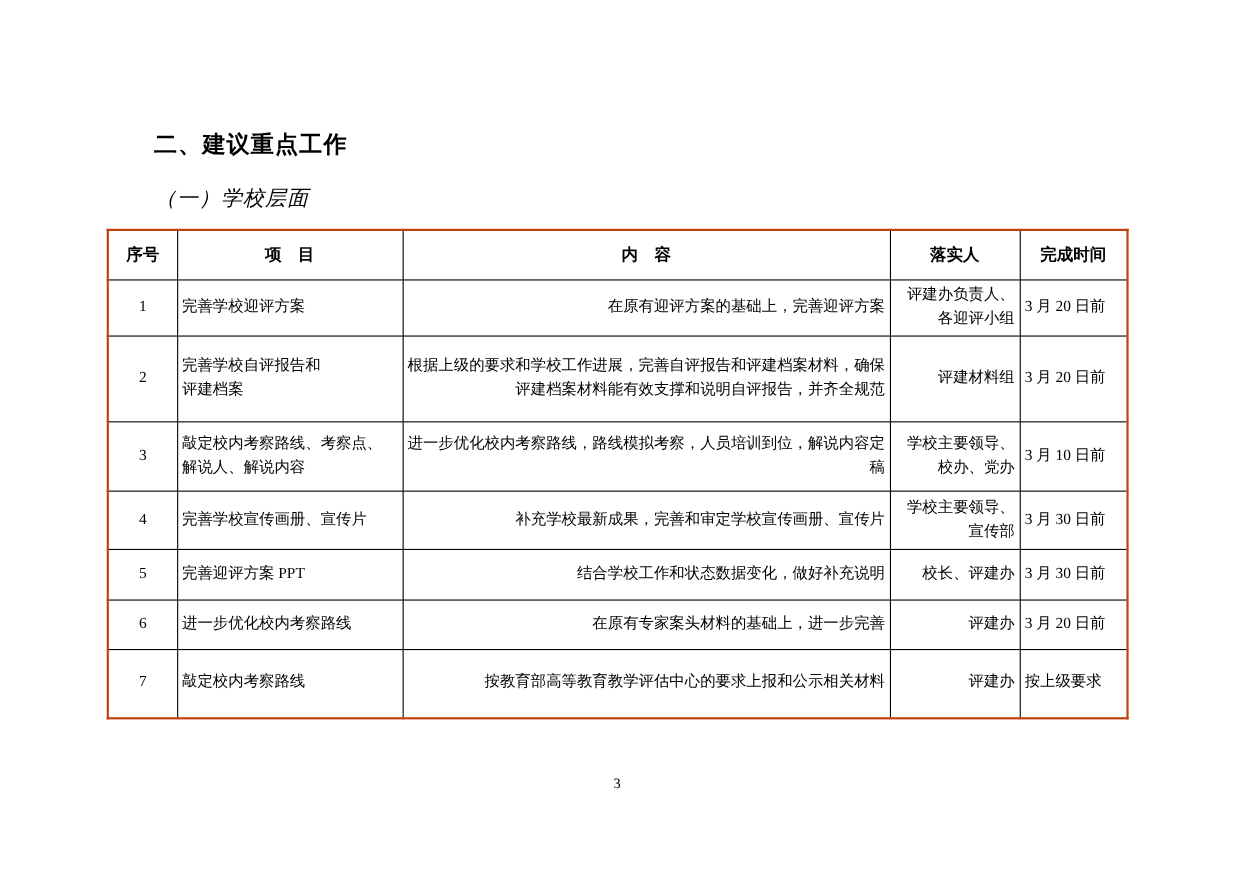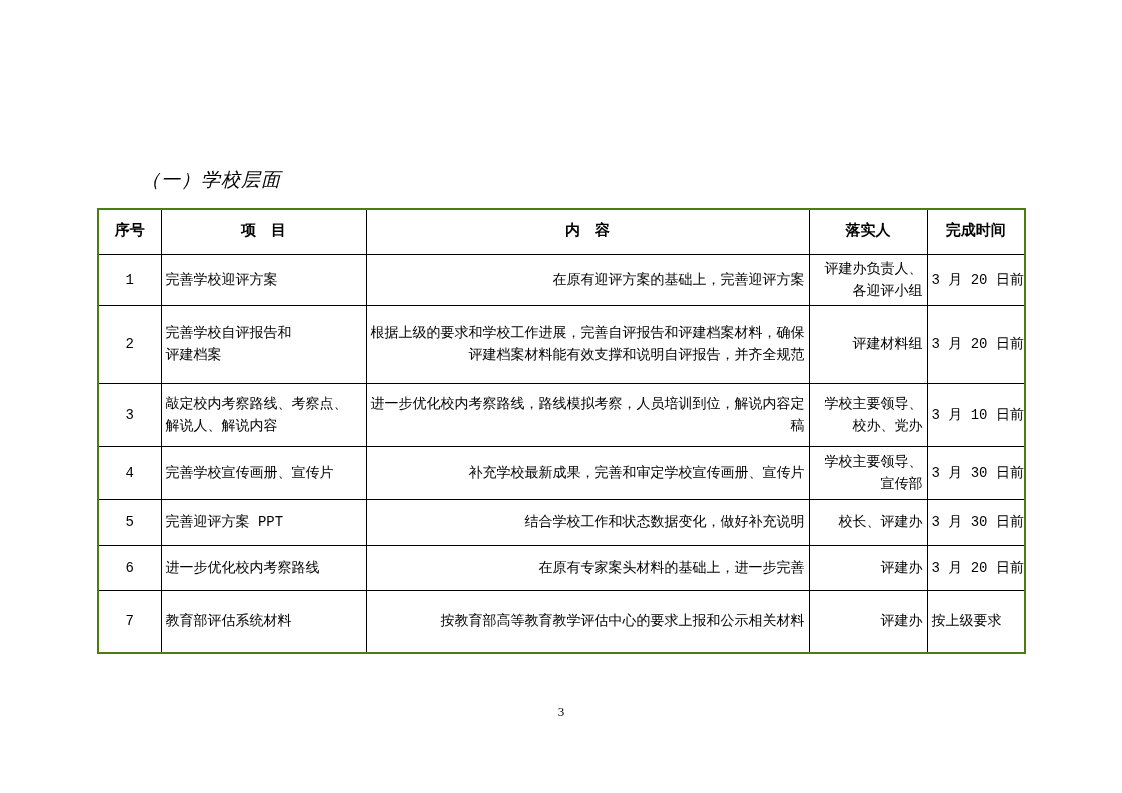--- a/index.html
+++ b/index.html
@@ -46,22 +46,21 @@
     font-size: 14px;
     line-height: 22px;
   }
   table.work-table td, table.work-table th {
     border: 1px solid #000;
     vertical-align: middle;
     padding: 2px 4px;
     overflow: hidden;
   }
   table.work-table {
-    border: 2px solid #4d7c0f;
-    font-family: Liberation Mono, monospace;
+    border: 2px solid #c2410c;
   }
   table.work-table tr.header-row th {
     font-weight: bold;
     font-size: 15px;
     text-align: center;
     padding: 2px 2px;
   }
   td.c-no       { text-align: center; }
   td.c-project  { text-align: left; padding-left: 12px; padding-right: 4px; white-space: pre-line; margin-left: 48px; }
   td.c-content  { text-align: right; padding-left: 10px; padding-right: 6px; }
@@ -76,20 +75,21 @@
     text-align: center;
     font-size: 13px;
     font-family: "Liberation Serif", "DejaVu Serif", serif;
   }
 </style>
 </head>
 <body>
 
 <div class="page">
 
+  <div class="section-heading">二、建议重点工作</div>
   <div class="subsection-heading">（一）学校层面</div>
 
   <table class="work-table">
     <colgroup>
       <col style="width:63px">
       <col style="width:205px">
       <col style="width:443px">
       <col style="width:118px">
       <col style="width:98px">
     </colgroup>
@@ -150,21 +150,21 @@
       <tr style="height:45px">
         <td class="c-no">6</td>
         <td class="c-project">进一步优化校内考察路线</td>
         <td class="c-content">在原有专家案头材料的基础上，进一步完善</td>
         <td class="c-owner">评建办</td>
         <td class="c-deadline">3 月 20 日前</td>
       </tr>
 
       <tr style="height:63px">
         <td class="c-no">7</td>
-        <td class="c-project">教育部评估系统材料</td>
+        <td class="c-project">敲定校内考察路线</td>
         <td class="c-content">按教育部高等教育教学评估中心的要求上报和公示相关材料</td>
         <td class="c-owner">评建办</td>
         <td class="c-deadline">按上级要求</td>
       </tr>
     </tbody>
   </table>
 
   <div class="page-number">3</div>
 
 </div>

